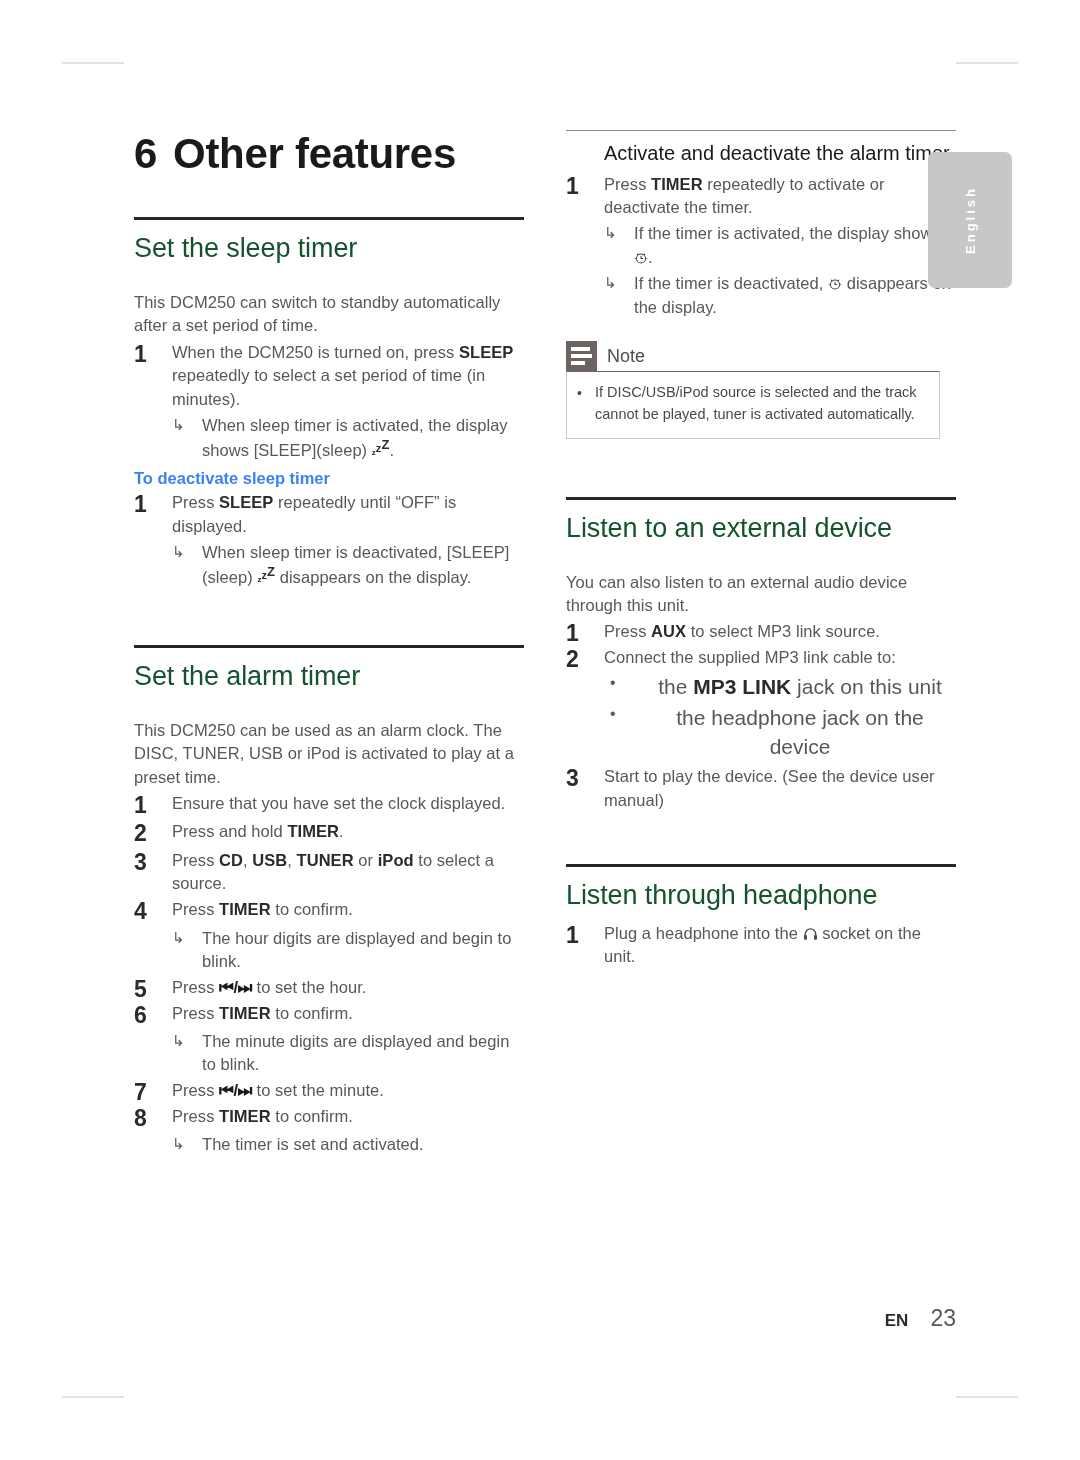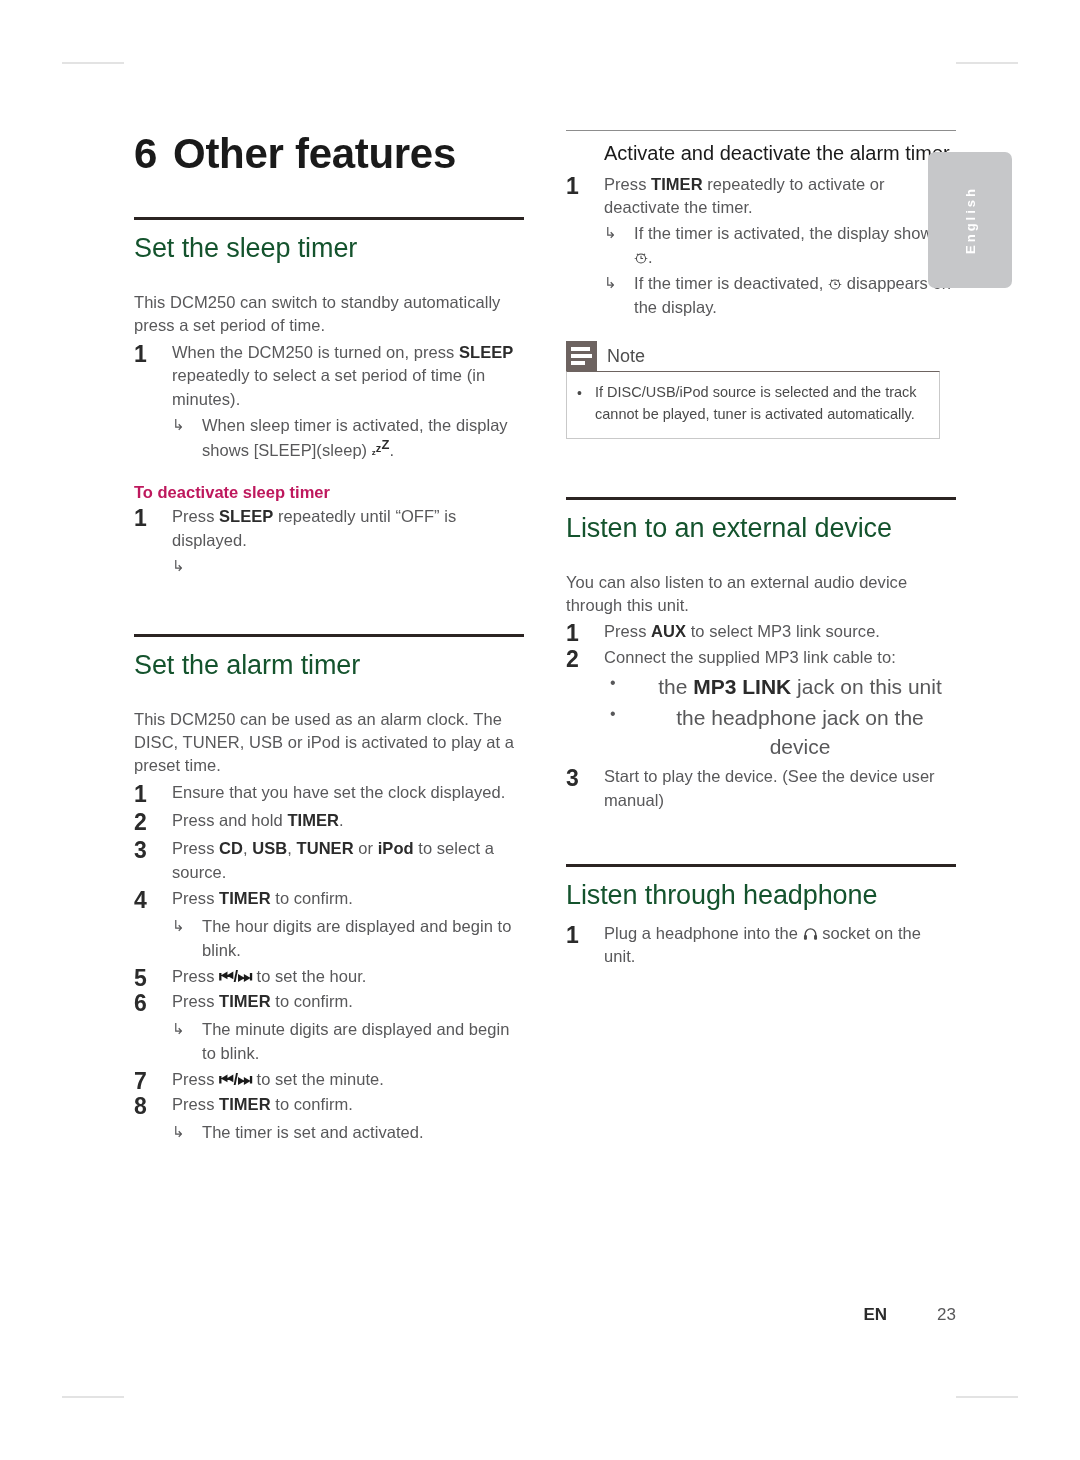--- a/index.html
+++ b/index.html
@@ -73,22 +73,22 @@
   h3.sub {
     font-size: 20px;
     font-weight: normal;
     color: #1a1a1a;
     margin: 0 0 6px 0;
     line-height: 1.28;
   }
   h4.minor {
     font-size: 16.5px;
     font-weight: bold;
-    color: #be185d;
-    margin: 20px 0 2px 0;
+    color: #3b82f6;
+    margin: 6px 0 2px 0;
     line-height: 1.3;
   }
 
   
   p.body {
     font-size: 16.5px;
     color: #58585a;
     line-height: 1.42;
     margin: 0 0 2px 0;
     letter-spacing: 0.05px;
@@ -285,63 +285,63 @@
     text-align: right;
     white-space: nowrap;
   }
   .footer .en {
     font-size: 17px;
     font-weight: bold;
     color: #2b2b2b;
     margin-right: 22px;
   }
   .footer .pg {
-    font-size: 17px;
-    color: #58585a;
-    margin-left: 28px;
+    font-size: 23px;
+    color: #58585a;
   }
 </style>
 </head>
 <body>
 
 <div class="page">
 
   <div class="crop tl"></div>
   <div class="crop tr"></div>
   <div class="crop bl"></div>
   <div class="crop br"></div>
 
   <div class="col col-left">
 
     <h1 class="chapter"><span class="num">6</span><span>Other features</span></h1>
 
     <div class="rule-heavy"></div>
     <h2 class="sect">Set the sleep timer</h2>
 
-    <p class="body">This DCM250 can switch to standby automatically press a set period of time.</p>
+    <p class="body">This DCM250 can switch to standby automatically after a set period of time.</p>
 
     <div class="step">
       <div class="n">1</div>
       <div class="txt"><span>When the DCM250 is turned on, press </span><b class="key">SLEEP</b><span> repeatedly to select a set period of time (in minutes).</span></div>
     </div>
 
     <div class="sub">
       <div class="arw">↳</div>
       <div class="txt"><span>When sleep timer is activated, the display shows [SLEEP](sleep) </span><span class="zzz"><i class="z1">z</i><i class="z2">z</i><i class="z3">Z</i></span><span>.</span></div>
     </div>
 
     <h4 class="minor">To deactivate sleep timer</h4>
 
     <div class="step tight">
       <div class="n">1</div>
       <div class="txt"><span>Press </span><b class="key">SLEEP</b><span> repeatedly until “OFF” is displayed.</span></div>
     </div>
 
     <div class="sub">
       <div class="arw">↳</div>
+      <div class="txt"><span>When sleep timer is deactivated, [SLEEP](sleep) </span><span class="zzz"><i class="z1">z</i><i class="z2">z</i><i class="z3">Z</i></span><span> disappears on the display.</span></div>
     </div>
 
     <div class="rule-heavy" style="margin-top:56px;"></div>
     <h2 class="sect">Set the alarm timer</h2>
 
     <p class="body">This DCM250 can be used as an alarm clock. The DISC, TUNER, USB or iPod is activated to play at a preset time.</p>
 
     <div class="step">
       <div class="n">1</div>
       <div class="txt">Ensure that you have set the clock displayed.</div>

